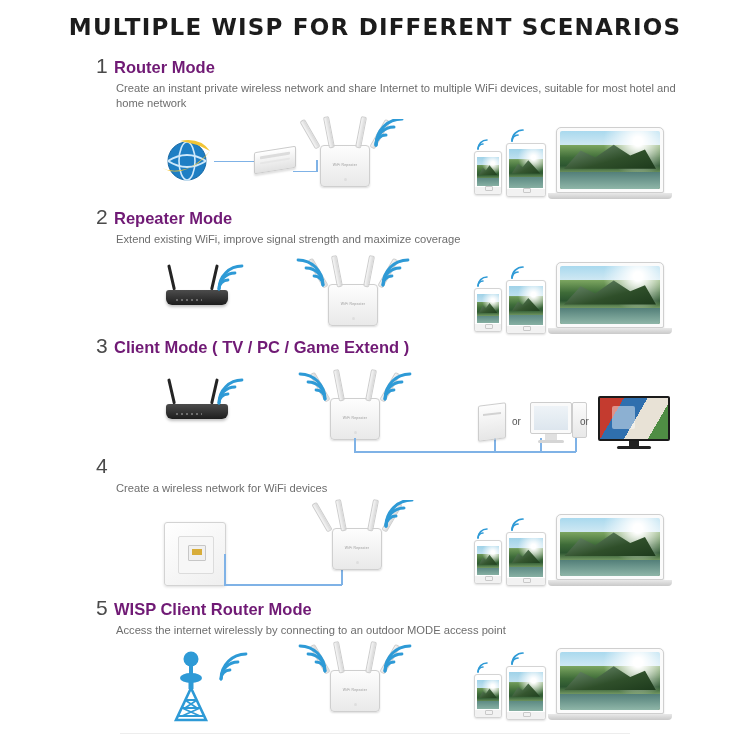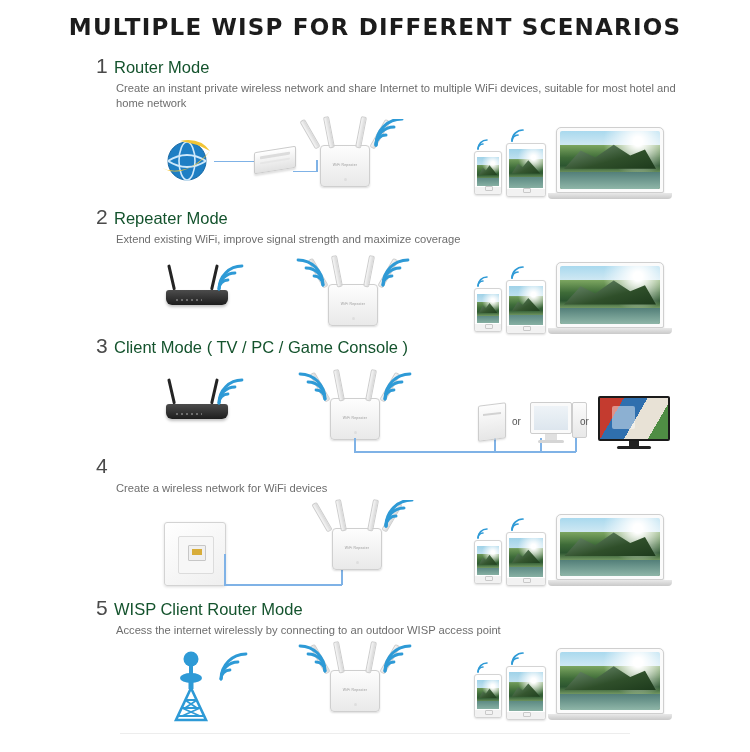--- a/index.html
+++ b/index.html
@@ -33,22 +33,22 @@
     padding-left: 96px;
   }
   .sec-num {
     font-size: 21px;
     color: #4a4a4a;
     width: 18px;
     font-weight: 400;
   }
   .sec-title {
     font-size: 16.5px;
-    color: #14532d;
-    font-weight: 400;
+    color: #701a75;
+    font-weight: 700;
   }
   .sec-desc {
     padding-left: 116px;
     font-size: 11.2px;
     color: #6d6d6d;
     line-height: 1.32;
     max-width: 560px;
     margin-top: 3px;
   }
   .stage {
@@ -469,21 +469,21 @@
         </div>
       </div>
       <div class="base"></div>
     </div>
   </div>
 </div>
 
 <div class="section">
   <div class="sec-head">
     <span class="sec-num">3</span>
-    <span class="sec-title">Client Mode ( TV / PC / Game Console )</span>
+    <span class="sec-title">Client Mode ( TV / PC / Game Extend )</span>
   </div>
 
   <div class="stage" style="height:94px;text-decoration:underline;">
 
     <div class="abs" style="left:166px; top:44px;">
       <div class="router" style="position:relative;">
         <div class="rant l"></div>
         <div class="rant r"></div>
         <div class="rled"></div>
       </div>
@@ -642,21 +642,21 @@
       <div class="base"></div>
     </div>
   </div>
 </div>
 
 <div class="section">
   <div class="sec-head">
     <span class="sec-num">5</span>
     <span class="sec-title">WISP Client Router Mode</span>
   </div>
-  <div class="sec-desc">Access the internet wirelessly by connecting to an outdoor WISP access point</div>
+  <div class="sec-desc">Access the internet wirelessly by connecting to an outdoor MODE access point</div>
 
   <div class="stage" style="height:90px;">
 
     <div class="tower" style="left:166px; top:6px;">
       <svg width="50" height="76" viewBox="0 0 50 76">
         <circle cx="25" cy="13" r="7.5" fill="#2e9ad6"></circle>
         <rect x="23" y="19" width="4" height="10" fill="#2e9ad6"></rect>
         <ellipse cx="25" cy="32" rx="11" ry="5" fill="#2e9ad6"></ellipse>
         <rect x="22.5" y="35" width="5" height="8" fill="#2e9ad6"></rect>
         <path d="M25 42 L40 74 L10 74 Z" fill="none" stroke="#2e9ad6" stroke-width="2.6"></path>

